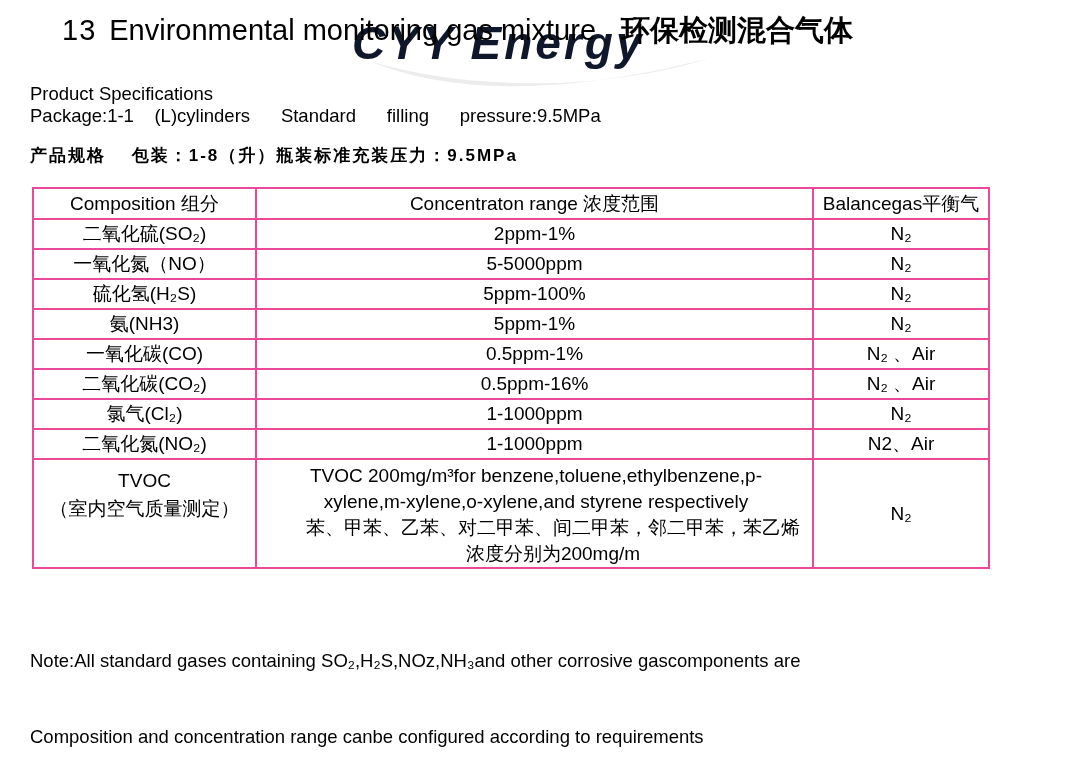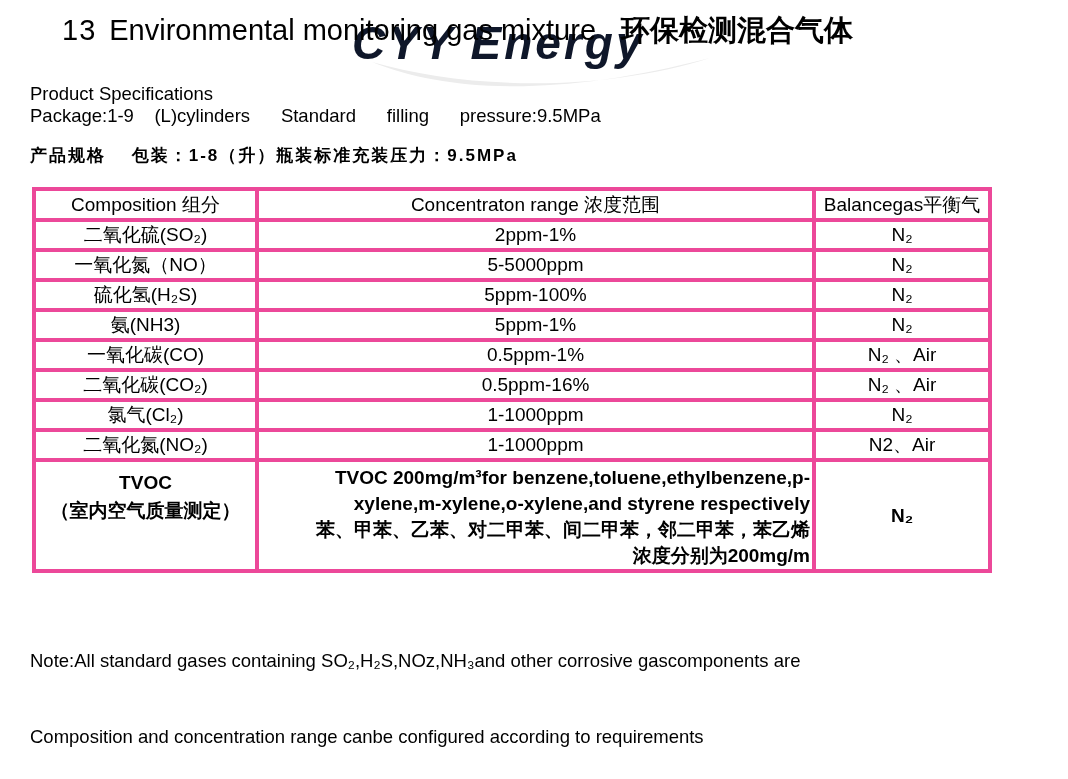--- a/index.html
+++ b/index.html
@@ -23,29 +23,29 @@
   
   .prodspec { position:absolute; left:30px; top:83px;  z-index:1; font-size:18.5px; }
   .pkg-en   { position:absolute; left:30px; top:105px; z-index:1; font-size:18.5px; white-space:pre; }
   .pkg-zh   { position:absolute; left:30px; top:144px; z-index:1; font-size:17px; font-weight:bold; letter-spacing:2px; white-space:pre; }
   
   .spec-table {
     position:absolute; left:32px; top:187px; z-index:1;
     width:956px; border-collapse:collapse; table-layout:fixed; background:transparent;
   }
   .spec-table th, .spec-table td {
-    border:4px solid #ec4899; font-size:19px; font-weight:normal;
+    border:2px solid #ec4899; font-size:19px; font-weight:normal;
     text-align:center; vertical-align:middle; padding:0; overflow:hidden;
   }
   .spec-table th { height:31px; }
   .spec-table td { height:30px; }
-  .spec-table tr.tvoc td { height:106px;font-weight:bold; }
+  .spec-table tr.tvoc td { height:106px; }
   td.tvoc-comp { vertical-align:top; padding-top:7px; line-height:28px; }
   td.tvoc-range {
-    text-align:right; vertical-align:top;
+    text-align:center; vertical-align:top;
     padding:3px 2px 0 5px; line-height:26px;
   }
   td.tvoc-range .indent { padding-left:34px; }
   
   .notes { position:absolute; left:30px; top:597px; z-index:1; font-size:18.5px; line-height:25.4px; white-space:pre; }
 </style>
 </head>
 <body>
 
 <div class="page">
@@ -55,21 +55,21 @@
     <svg class="wm-swoosh" width="350" height="48" viewBox="0 0 350 48">
       <path d="M6,10 C80,40 190,46 344,6 C230,42 95,36 6,10 Z" fill="#ececec"></path>
     </svg>
   </div>
 
   <div class="title">
     <span class="t-num">13</span><span class="t-en">Environmental monitoring gas mixture</span><span class="t-zh">环保检测混合气体</span>
   </div>
 
   <div class="prodspec">Product Specifications</div>
-  <div class="pkg-en">Package:1-9    (L)cylinders      Standard      filling      pressure:9.5MPa</div>
+  <div class="pkg-en">Package:1-1    (L)cylinders      Standard      filling      pressure:9.5MPa</div>
   <div class="pkg-zh">产品规格　 包装：1-8（升）瓶装标准充装压力：9.5MPa</div>
 
   <table class="spec-table">
     <colgroup>
       <col style="width:223px">
         <col style="width:557px">
         <col style="width:176px">
     </colgroup>
     <tbody>
       <tr>

